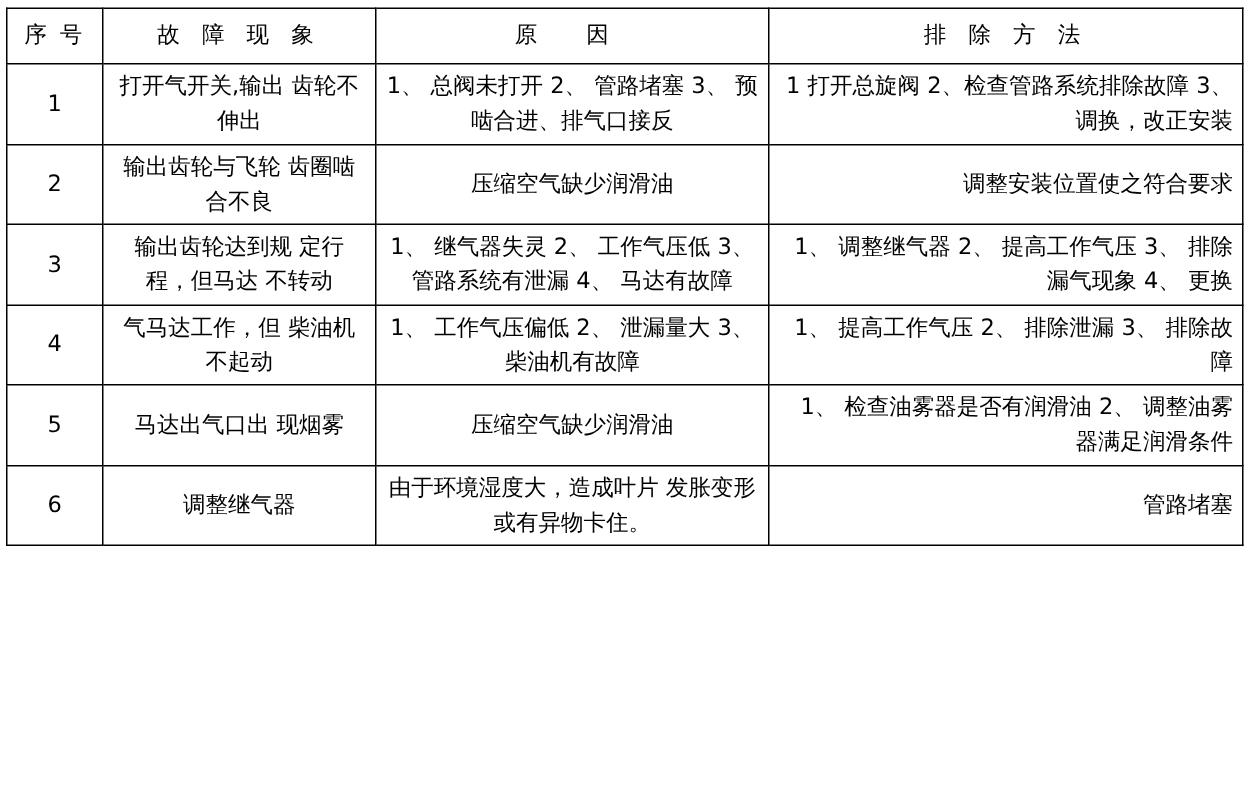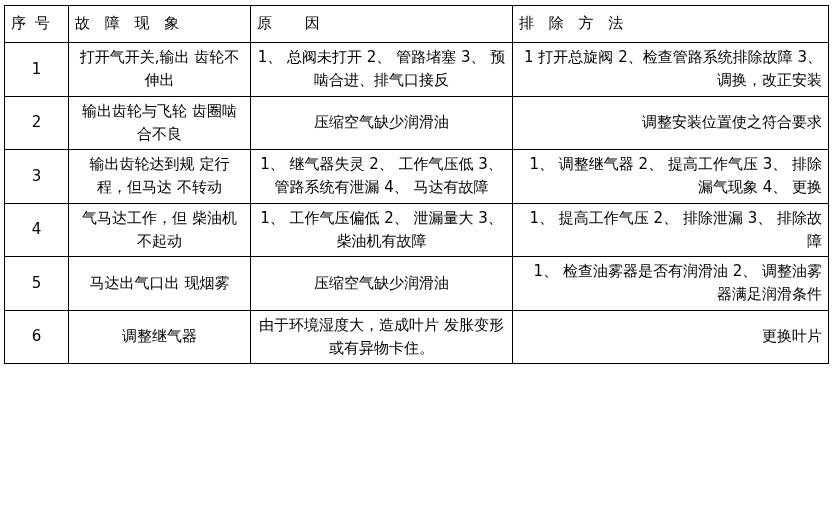--- a/index.html
+++ b/index.html
@@ -34,21 +34,21 @@
   table.fault-table th,
   table.fault-table td {
     border: 1px solid #000;
     vertical-align: middle;
     font-size: 15px;
     line-height: 1.55;
     padding: 3px 6px;
     font-weight: normal;
   }
   thead th {
-    text-align: left;
+    text-align: center;
     font-size: 16px;
     letter-spacing: 0.5px;
     padding: 6px 4px;
     height: 30px;
   }
   .hdr-no { letter-spacing: 2px; }
   .hdr-sym { letter-spacing: 5px; }
   .hdr-cause { letter-spacing: 14px; }
   .hdr-fix { letter-spacing: 5px; }
 
@@ -138,17 +138,17 @@
 现烟雾</td>
         <td class="col-cause lines">压缩空气缺少润滑油</td>
         <td class="col-fix lines">1、 检查油雾器是否有润滑油
 2、 调整油雾器满足润滑条件</td>
       </tr>
       <tr>
         <td class="col-no">6</td>
         <td class="col-sym lines">调整继气器</td>
         <td class="col-cause lines">由于环境湿度大，造成叶片
 发胀变形或有异物卡住。</td>
-        <td class="col-fix lines">更换叶片</td>
+        <td class="col-fix lines">管路堵塞</td>
       </tr>
     </tbody>
   </table>
 </div>
 
 </body></html>

